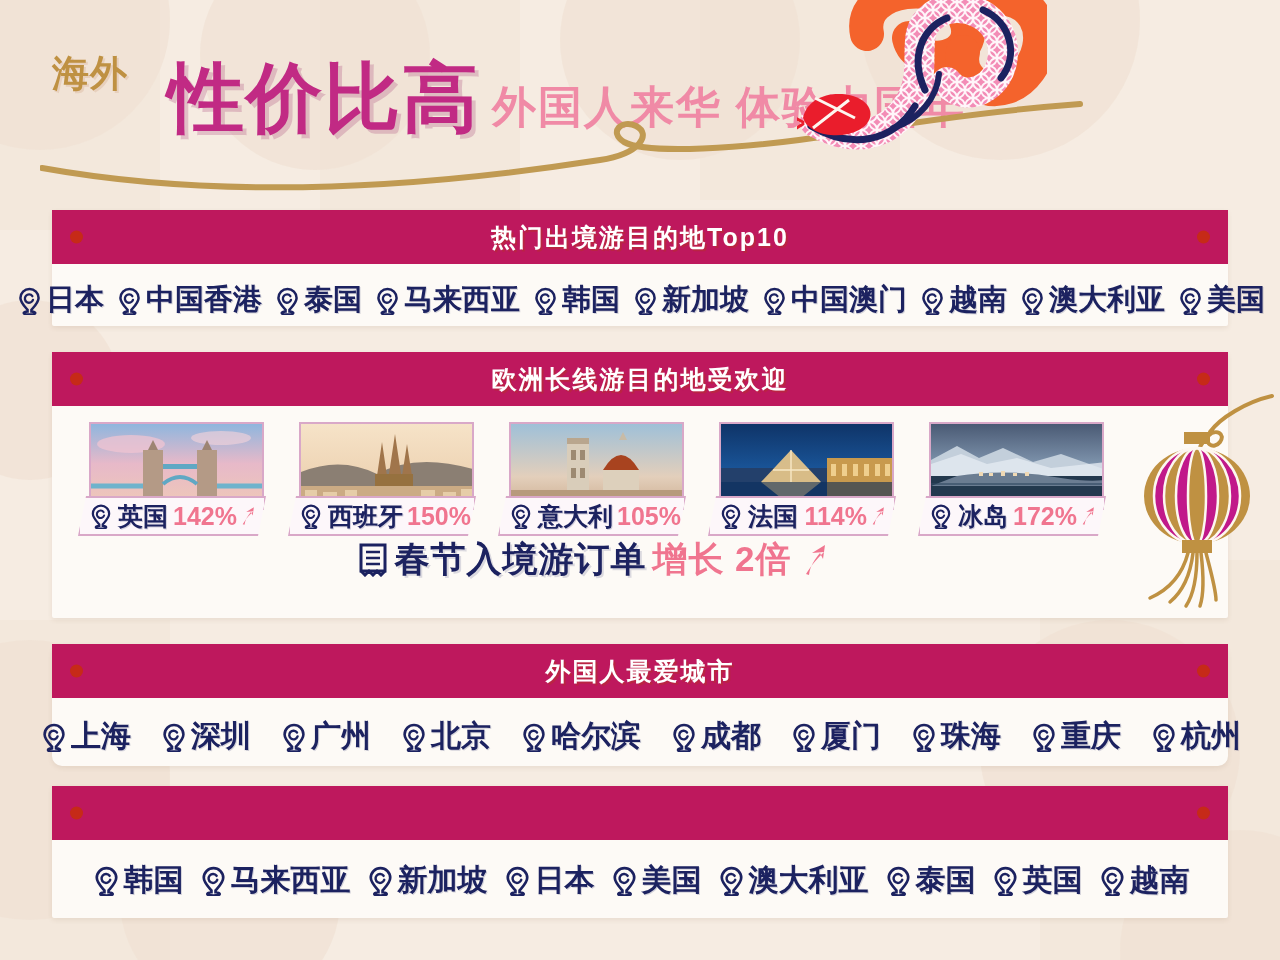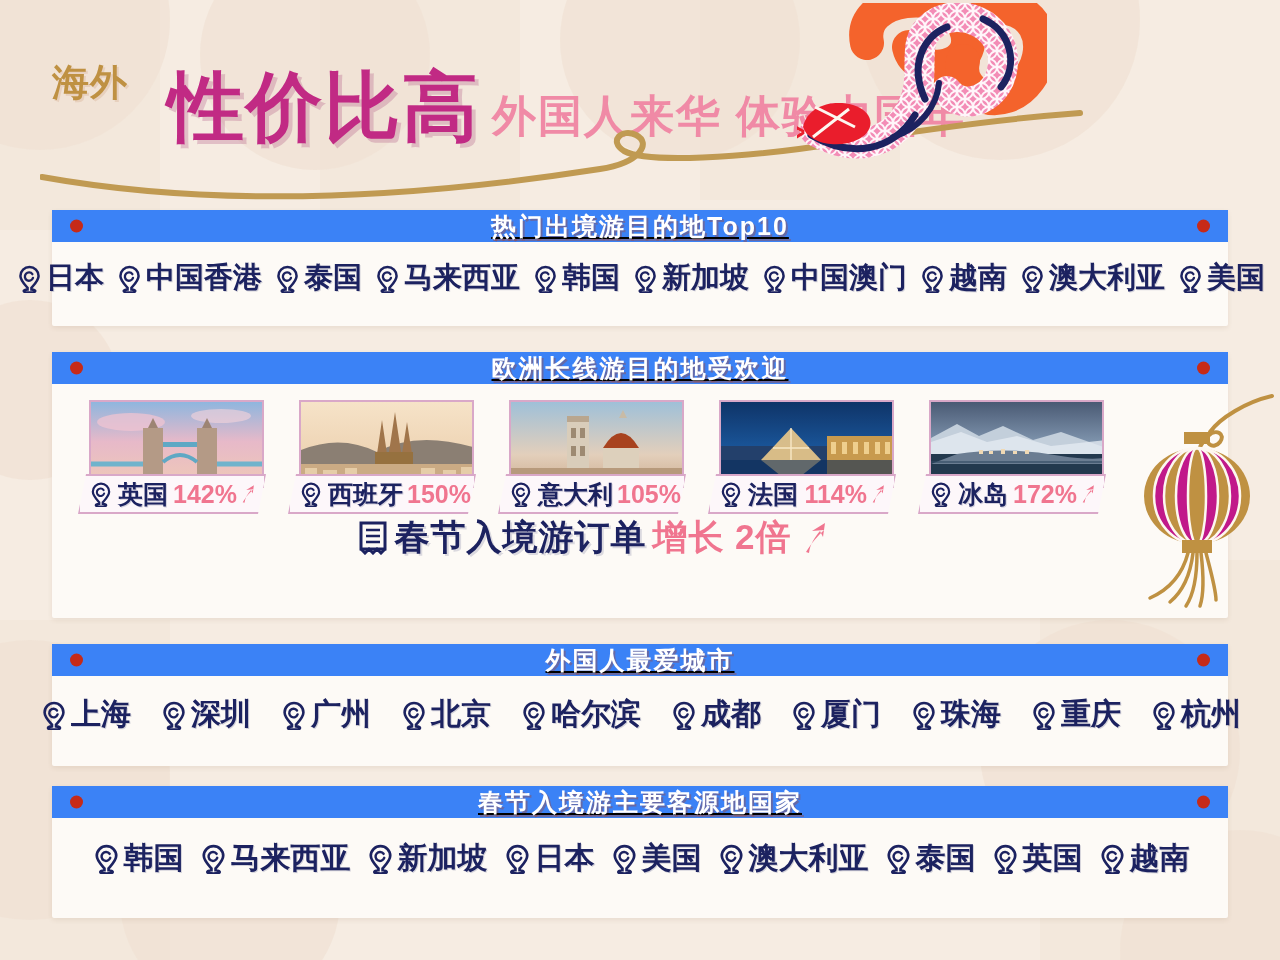--- a/index.html
+++ b/index.html
@@ -10,21 +10,21 @@
     position:relative;
     overflow:hidden;
   }
 
   
   #bg-layer{ position:absolute; inset:0; z-index:0; background:#f6ece2; }
   #bg-layer .arc{ position:absolute; border-radius:50%; background:#f0e2d4; opacity:.75; }
   #bg-layer .blk{ position:absolute; background:#f2e6d9; opacity:.6; }
 
   
-  #header{ position:absolute; left:0; top:17px; width:1041px; height:200px; z-index:5; }
+  #header{ position:absolute; left:0; top:8px; width:1041px; height:200px; z-index:5; }
 
   #kicker{
     position:absolute; left:52px; top:42px; width:110px;
     color:#bf9142; font-weight:bold; font-size:37px; line-height:48px;
     letter-spacing:1px;
     text-shadow:2px 2px 0 rgba(190,120,80,.18);
   }
   #kicker div{ white-space:nowrap; }
 
   #title-main{
@@ -47,22 +47,22 @@
   #snake{ position:absolute; right:-6px; top:-14px; z-index:6; }
 
   
   .panel{
     position:absolute; left:52px; width:1176px; z-index:5;
     background:#fdfaf6;
     box-shadow:0 2px 5px rgba(120,80,50,.10);
   }
 
   .bar{
-    position:relative; height:32px; background:#3b82f6;
-    display:flex; align-items:center; justify-content:center;text-decoration:underline;
+    position:relative; height:54px; background:#be185d;
+    display:flex; align-items:center; justify-content:center;
   }
   .bar .bar-title{
     color:#ffffff; font-size:25px; font-weight:bold; letter-spacing:2px;
     text-shadow:2px 2px 0 rgba(180,60,20,.35);
     white-space:nowrap;
   }
   .bar .dot{
     position:absolute; top:50%; transform:translateY(-50%);
     width:13px; height:13px; border-radius:50%; background:#c62a18;
   }
@@ -118,21 +118,21 @@
     gap:6px; padding-right:90px;
   }
   #growth .g1{ color:#1c2260; font-size:35px; font-weight:bold; letter-spacing:1px;
     text-shadow:2px 2px 0 rgba(30,34,96,.15); }
   #growth .g2{ color:#f0758f; font-size:35px; font-weight:bold; letter-spacing:1px; }
 
   
   #lantern{ position:absolute; right:6px; top:392px; z-index:7; pointer-events:none; }
 
   
-  #sec3{ top:644px; height:122px; border-radius:2px; }
+  #sec3{ top:644px; height:122px; border-radius:10px; }
   #sec4{ top:786px; height:132px; border-radius:2px; }
   #sec3 .chips{ gap:28px; padding-top:18px; }
   #sec4 .chips{ gap:14px; padding-top:20px; }
   #sec3 .chip, #sec4 .chip{ font-size:30px; }
 </style>
 </head>
 <body>
 
 <div id="bg-layer">
     <div class="blk" style="left: 0px; top: 0px; width: 160px; height: 230px;"></div>
@@ -582,21 +582,20 @@
           <path d="M18,10.5 A4.3,4.3 0 1 0 18.6,14.4" fill="none" stroke="#1c2260" stroke-width="2.4" stroke-linecap="round"></path>
         </svg>
         <span class="lbl">杭州</span>
       </div>
     </div>
 </div>
 
 <div class="panel" id="sec4">
   <div class="bar">
     <span class="dot l"></span>
-    <span class="bar-title">春节入境游主要客源地国家</span>
     <span class="dot r"></span>
   </div>
   <div class="chips" id="sec4-chips">
       <div class="chip">
         <svg class="pin" width="31" height="31" viewBox="0 0 30 30">
           <path d="M15,3 C9.8,3 5.6,7.2 5.6,12.4 C5.6,17 10.2,21.4 13,24.6 L13,26.4 C11,26.6 9,27.2 9,28 C9,28.9 11.7,29.6 15,29.6 C18.3,29.6 21,28.9 21,28 C21,27.2 19,26.6 17,26.4 L17,24.6 C19.8,21.4 24.4,17 24.4,12.4 C24.4,7.2 20.2,3 15,3 Z" fill="none" stroke="#1c2260" stroke-width="2.6"></path>
           <path d="M18,10.5 A4.3,4.3 0 1 0 18.6,14.4" fill="none" stroke="#1c2260" stroke-width="2.4" stroke-linecap="round"></path>
         </svg>
         <span class="lbl">韩国</span>
       </div>

